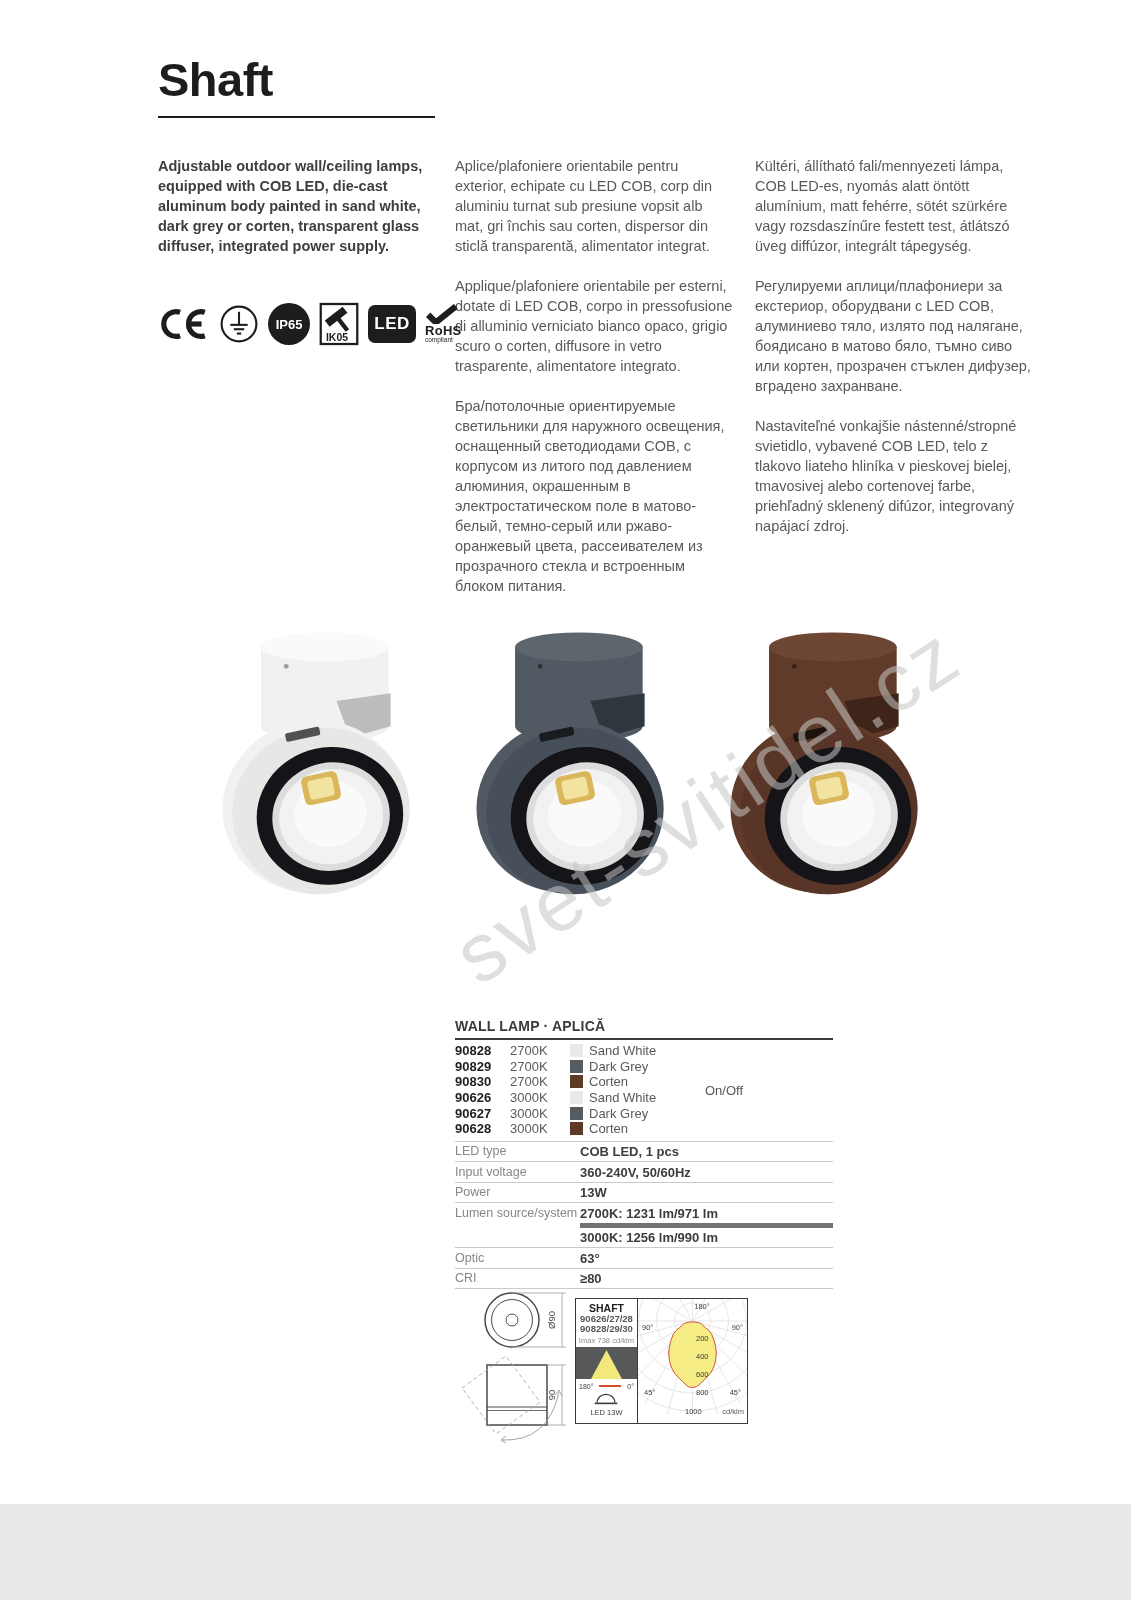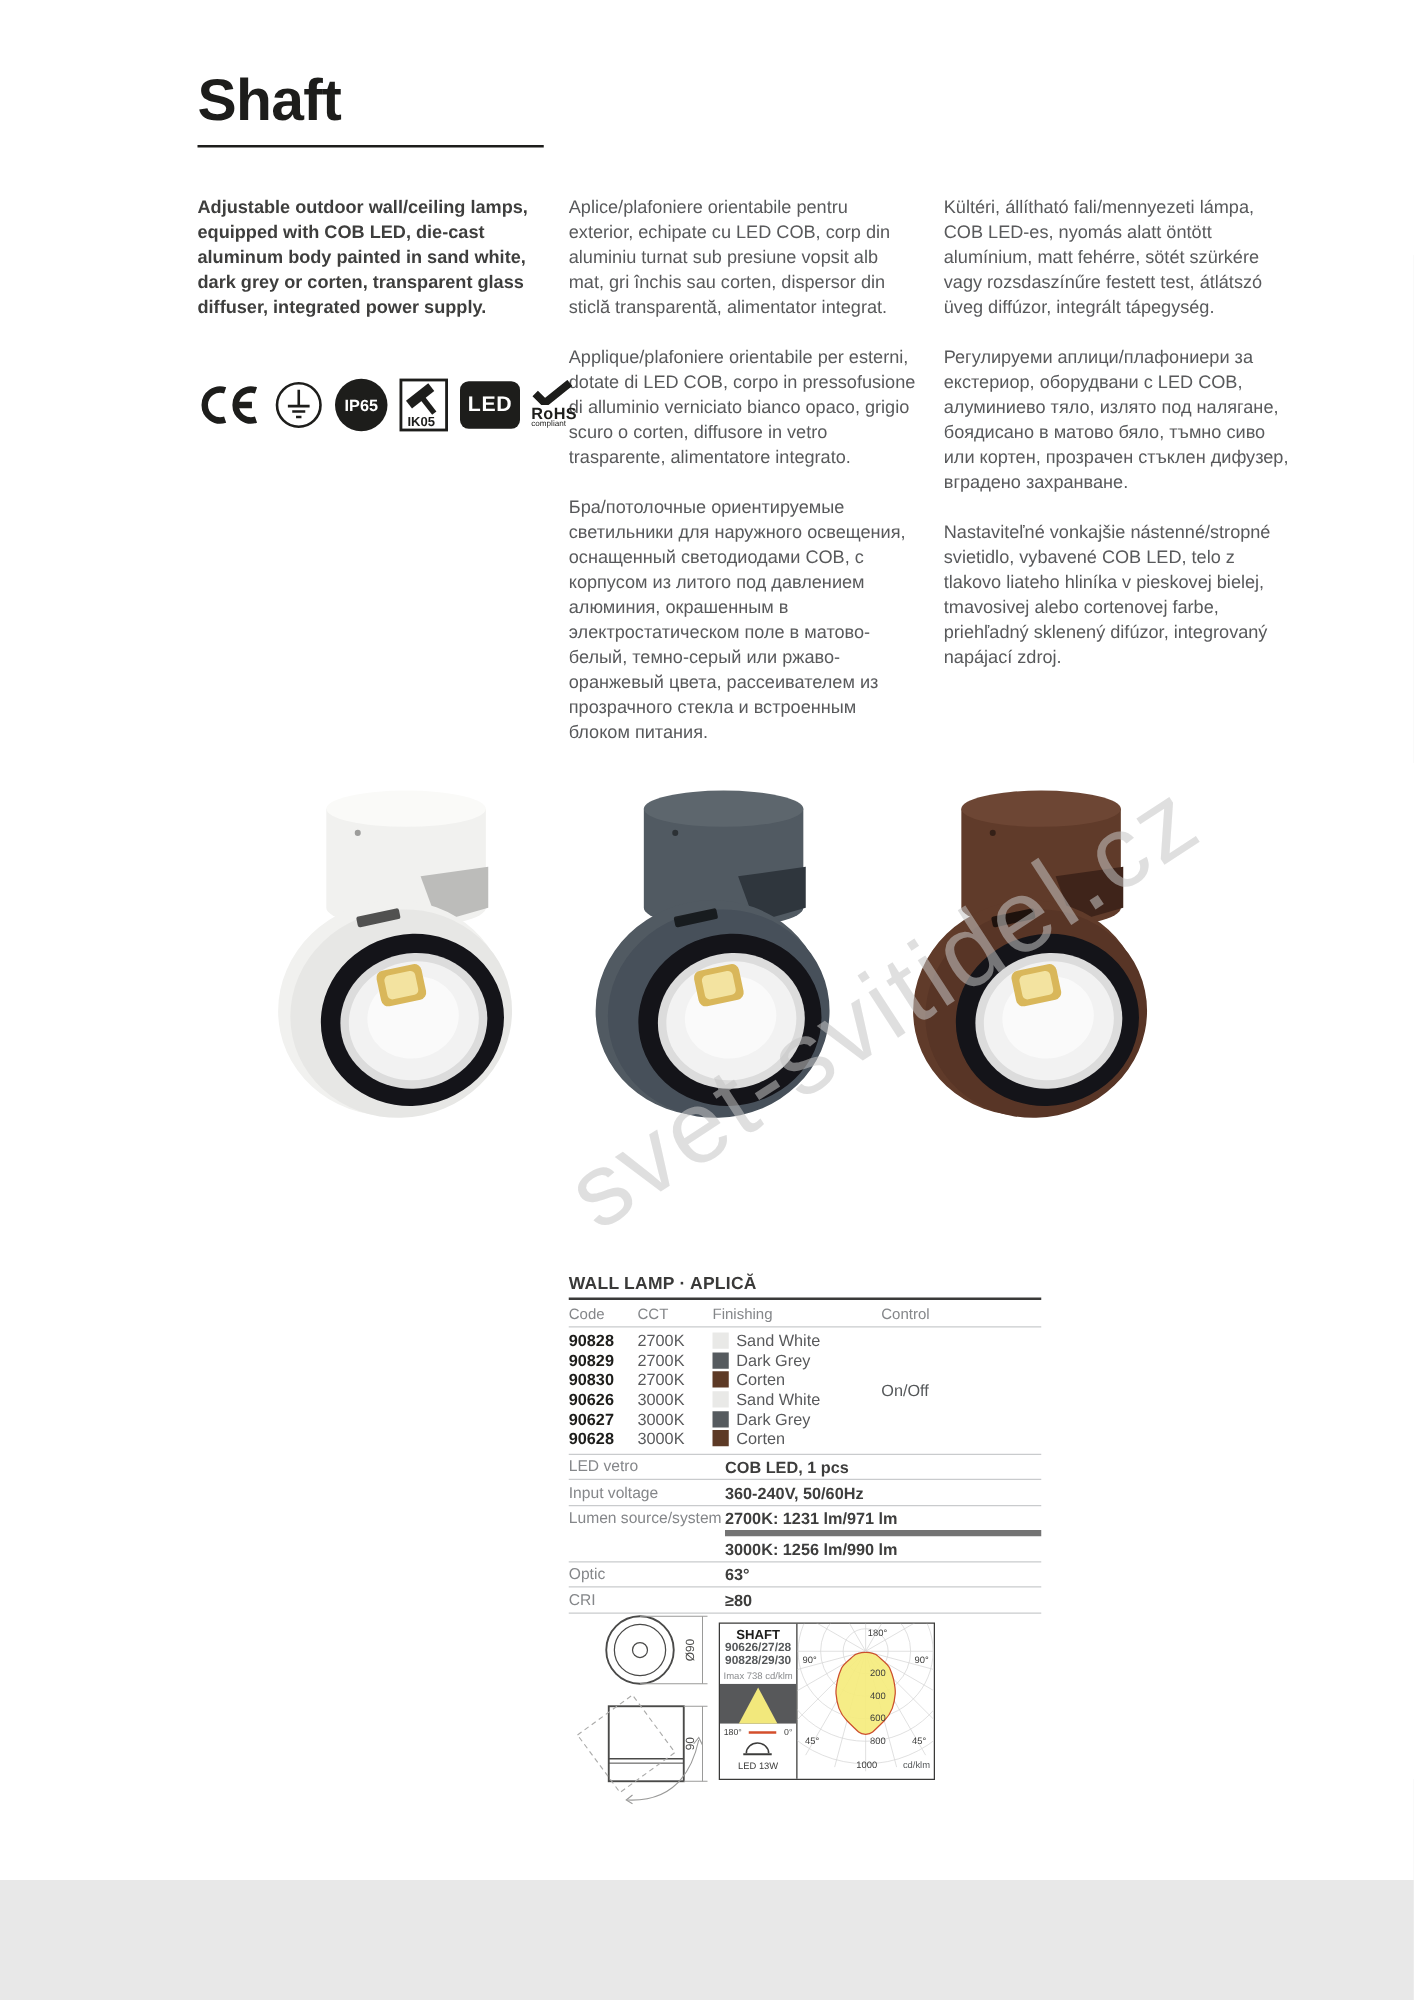--- a/index.html
+++ b/index.html
@@ -182,26 +182,20 @@
         <rect x="106" y="168" width="38" height="30" rx="6" fill="#d9b75a"></rect>
         <rect x="112" y="173" width="26" height="20" rx="4" fill="#f3e3a0"></rect>
         <rect x="100" y="120" width="36" height="9" rx="2" fill="rgba(0,0,0,.65)"></rect>
       </g>
     </svg>
   </div>
   <div class="watermark">svet-svitidel.cz</div>
 
   <div class="tbl">
     <div class="tbl-heading">WALL LAMP · APLICĂ</div>
-    <div class="thead">
-      <span>Code</span>
-      <span>CCT</span>
-      <span>Finishing</span>
-      <span>Control</span>
-    </div>
     <div class="rows">
       <div class="row">
         <span class="code">90828</span>
         <span>2700K</span>
         <span class="fin">
             <i class="swatch" style="background: rgb(233, 233, 231);"></i>
             <span>Sand White</span>
           </span>
       </div>
       <div class="row">
@@ -241,26 +235,30 @@
         <span>3000K</span>
         <span class="fin">
             <i class="swatch" style="background: rgb(93, 58, 38);"></i>
             <span>Corten</span>
           </span>
       </div>
       <span class="control-val">On/Off</span>
     </div>
     <div class="specs">
       <div class="spec-row">
-        <div class="spec-label">LED vetro</div>
+        <div class="spec-label">LED type</div>
         <div class="spec-value">COB LED, 1 pcs</div>
       </div>
       <div class="spec-row">
         <div class="spec-label">Input voltage</div>
         <div class="spec-value">360-240V, 50/60Hz</div>
+      </div>
+      <div class="spec-row">
+        <div class="spec-label">Power</div>
+        <div class="spec-value">13W</div>
       </div>
       <div class="spec-row">
         <div class="spec-label">Lumen source/system</div>
         <div class="spec-value">2700K: 1231 lm/971 lm</div>
       </div>
       <div class="spec-row cont">
         <div class="spec-label"></div>
         <div class="spec-value">3000K: 1256 lm/990 lm</div>
       </div>
       <div class="spec-row">

